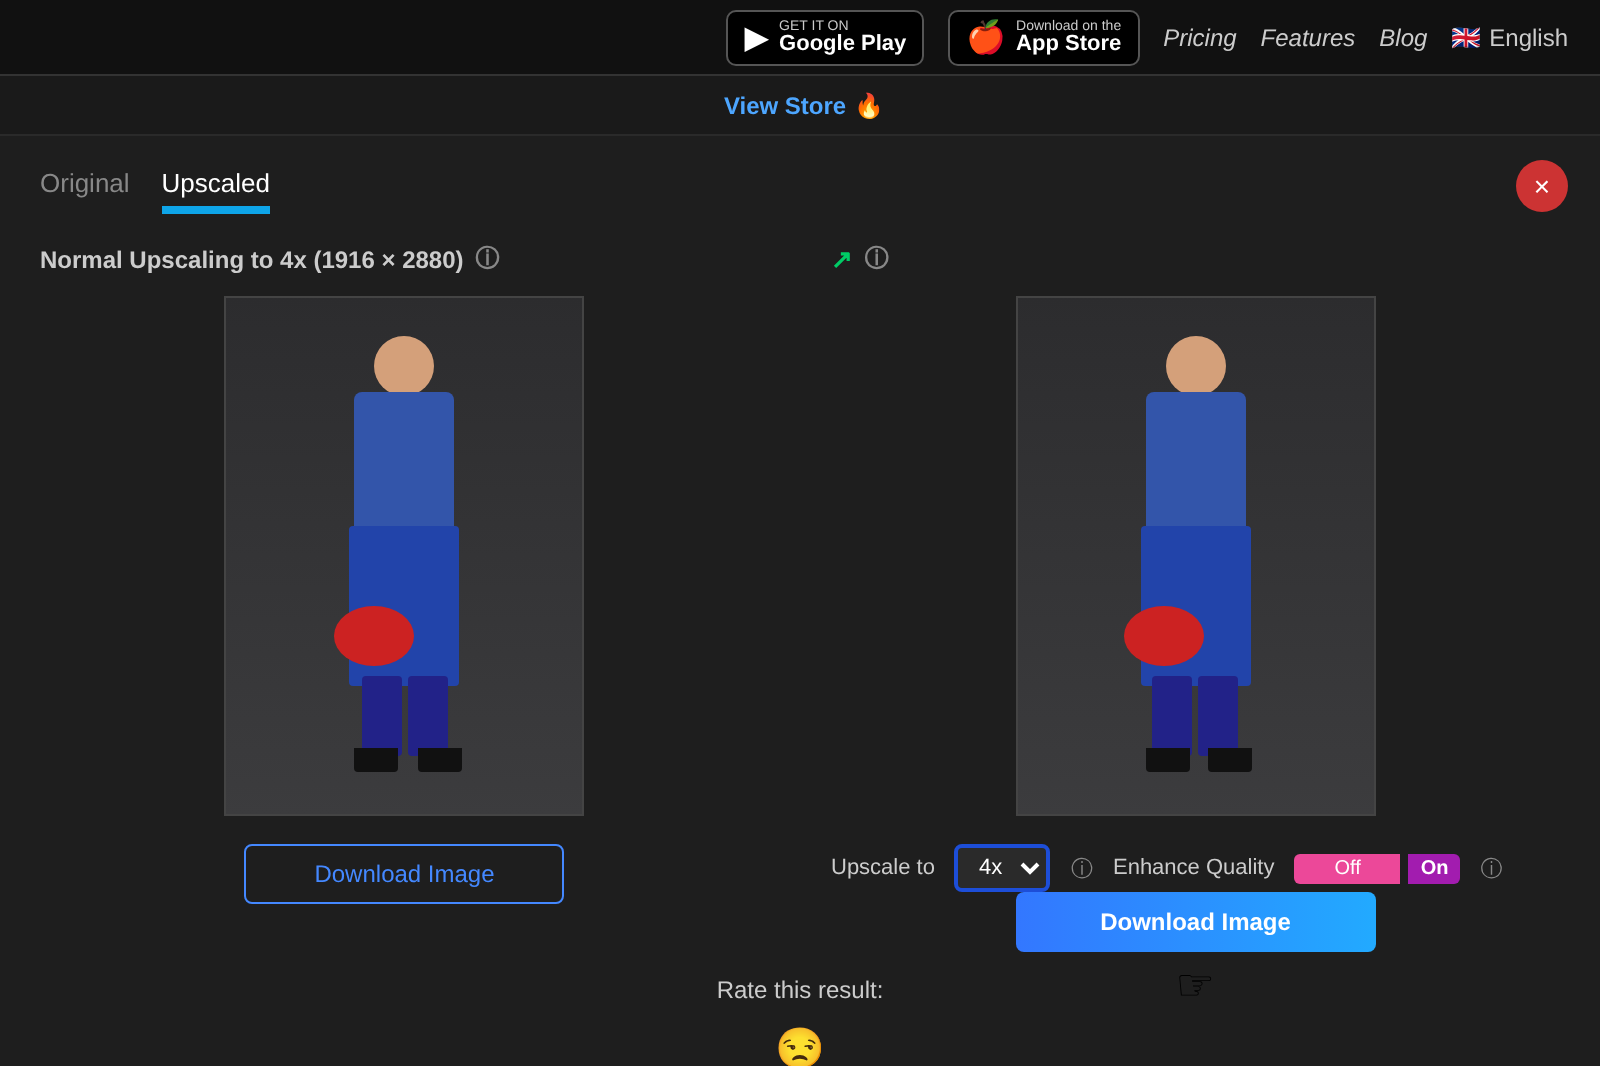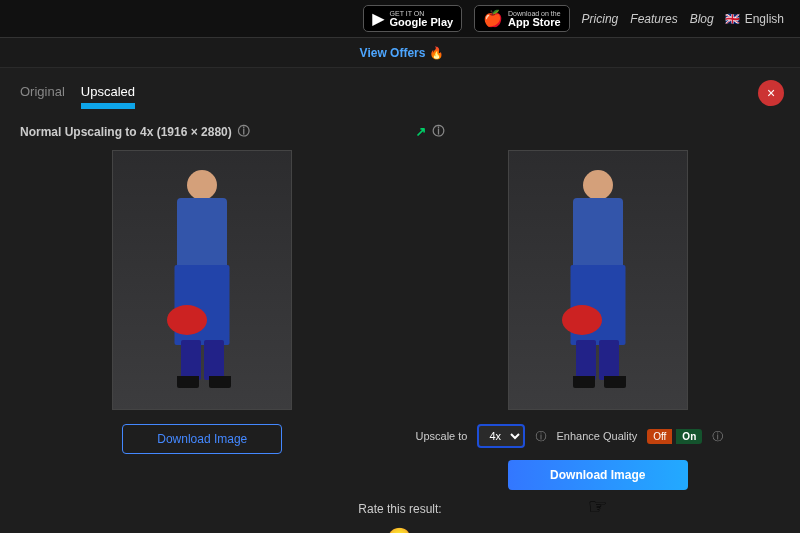--- a/index.html
+++ b/index.html
@@ -123,21 +123,21 @@
       margin-bottom: 14px;
     }
     .tab {
       font-size: 13px;
       color: #888;
       cursor: pointer;
       padding-bottom: 4px;
     }
     .tab.active {
       color: #fff;
-      border-bottom: 6px solid #0ea5e9;
+      border-bottom: 4px solid #0ea5e9;
     }
 
     
     .columns {
       display: flex;
       gap: 31px;
       align-items: flex-start;
     }
 
     .col {
@@ -187,21 +187,20 @@
       position: relative;
       background: linear-gradient(180deg, #3a3a3c 0%, #4a4a50 40%, #5a5055 100%);
     }
 
     
     .controls-row {
       display: flex;
       align-items: center;
       gap: 10px;
       width: 100%;
-      margin-bottom: 12px;
       font-size: 11px;
       color: #ccc;
     }
 
     .upscale-select {
       background: #2a2a2a;
       border: 2px solid #1d4ed8;
       color: #fff;
       border-radius: 4px;
       padding: 3px 6px;
@@ -210,29 +209,29 @@
       appearance: auto;
     }
 
     .enhance-toggle {
       display: flex;
       align-items: center;
       gap: 4px;
     }
 
     .toggle-off {
-      background: #c2410c;
+      background: #ec4899;
       color: #fff;
       font-size: 10px;
-      padding: 2px 6px;
+      padding: 2px 20px;
       border-radius: 3px 0 0 3px;
     }
 
     .toggle-on {
-      background: #14532d;
+      background: #a21caf;
       color: #fff;
       font-size: 10px;
       padding: 2px 6px;
       border-radius: 0 3px 3px 0;
       font-weight: bold;
     }
 
     
     .download-btn-outline {
       background: transparent;
@@ -309,21 +308,21 @@
   <span class="nav-link">Pricing</span>
   <span class="nav-link">Features</span>
   <span class="nav-link">Blog</span>
   <span class="lang-btn">
     <span>🇬🇧</span>
     <span>English</span>
   </span>
 </div>
 
 <div class="sale-banner">
-  <a>View Offers</a>
+  <a>View Store</a>
   <span class="fire-emoji">🔥</span>
 </div>
 
 <div class="main-content">
 
   <button class="close-btn">×</button>
 
   <div class="tabs">
     <span class="tab">Original</span>
     <span class="tab active">Upscaled</span>

